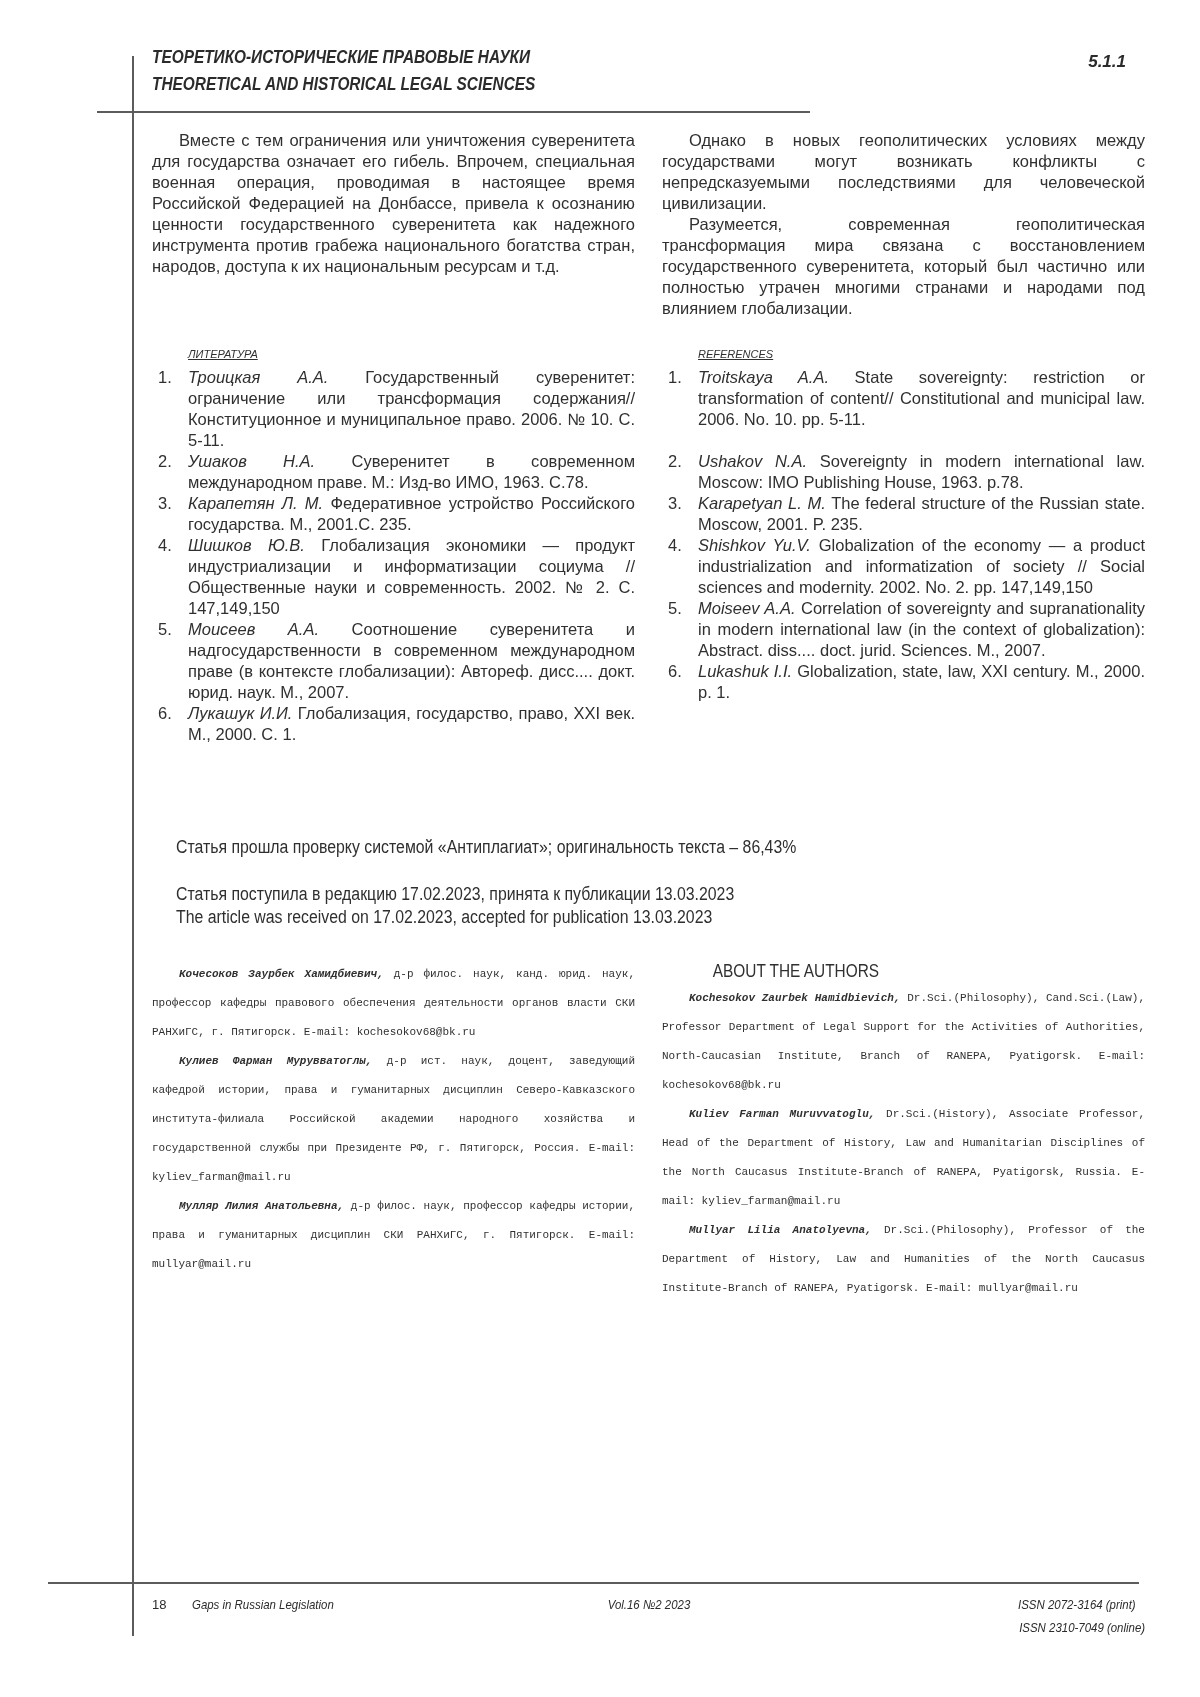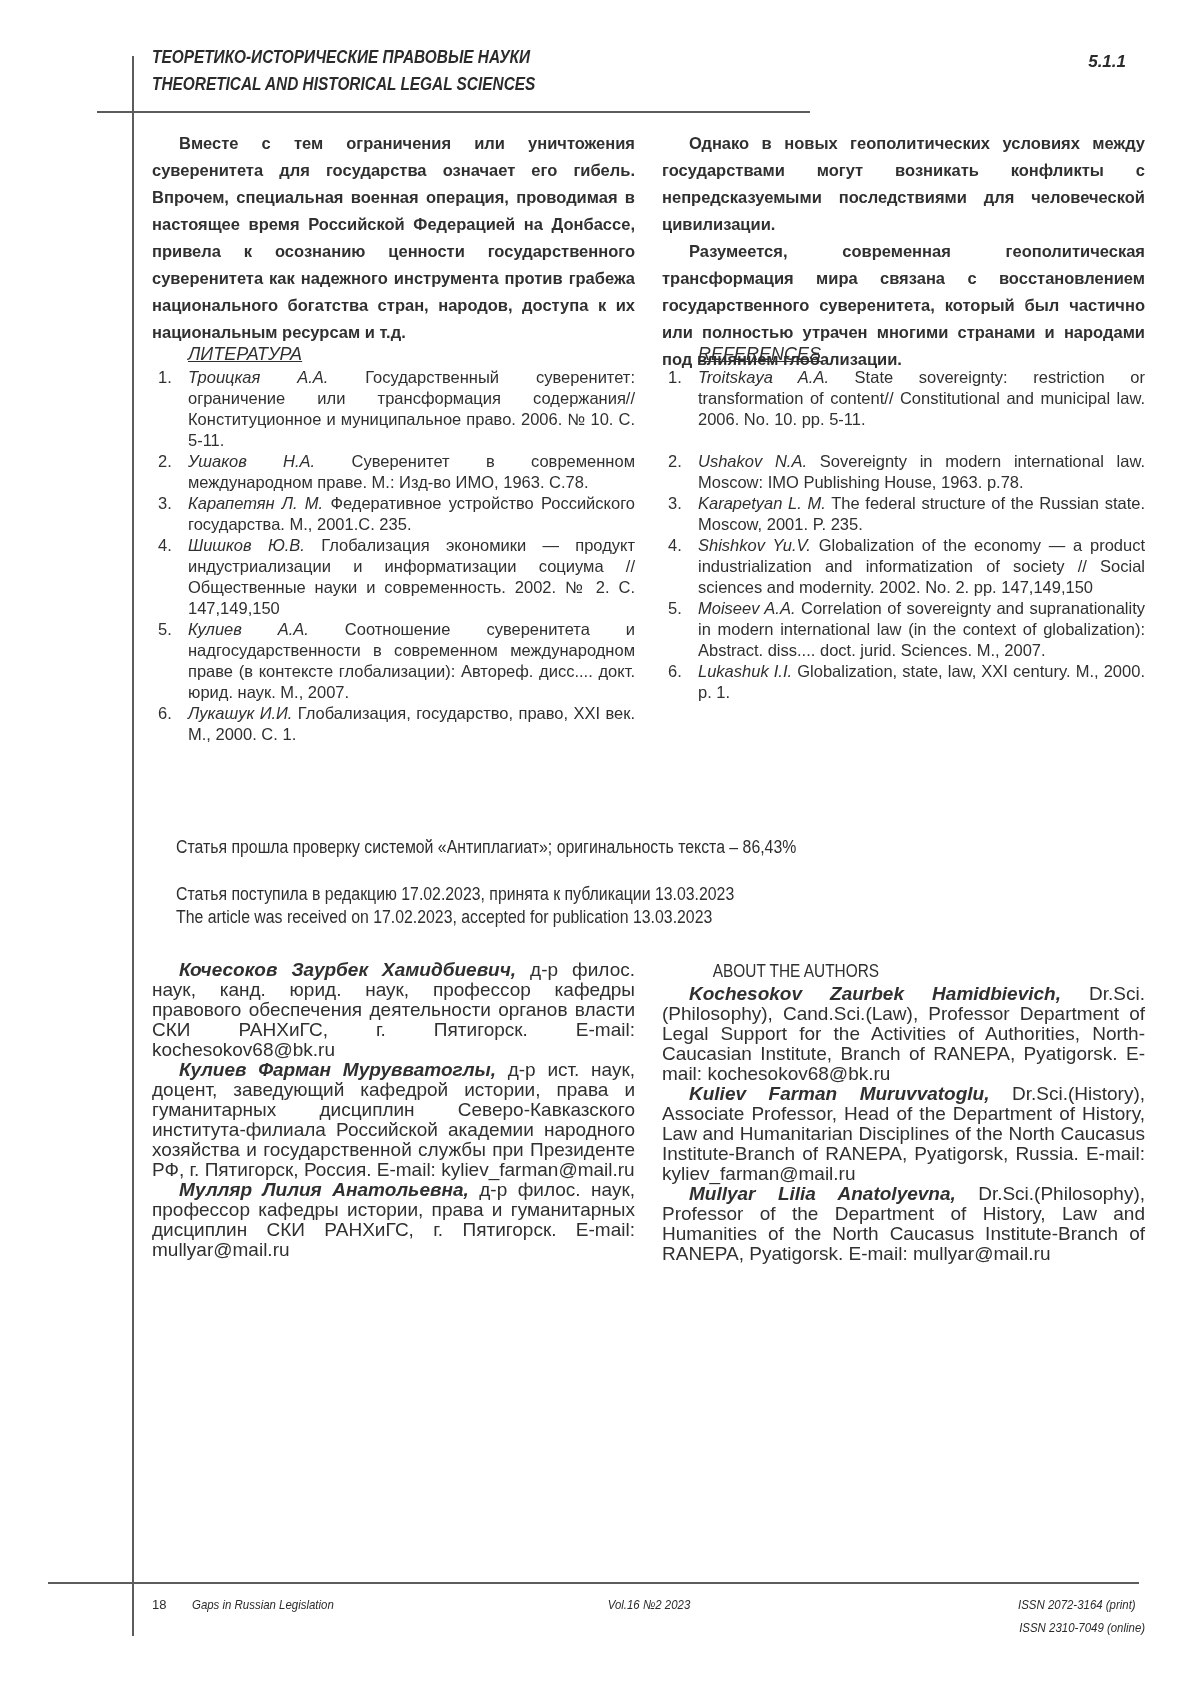--- a/index.html
+++ b/index.html
@@ -16,37 +16,37 @@
   .narrow   { display:inline-block; transform:scaleX(0.88); transform-origin:0 50%; white-space:nowrap; }
   .narrow-c { display:inline-block; transform:scaleX(0.88); transform-origin:50% 50%; white-space:nowrap; }
   .narrow-r { display:inline-block; transform:scaleX(0.88); transform-origin:100% 50%; white-space:nowrap; }
 
   .header-block { position:absolute; left:104px; top:44px; font-weight:bold; font-style:italic; font-size:17.5px; line-height:27px; color:#2b2b2b; }
   .section-code { position:absolute; top:52px; right:122px; font-weight:bold; font-style:italic; font-size:17px; color:#2b2b2b; }
 
   .cols { position:absolute; left:104px; top:130px; width:993px; display:flex; gap:27px; }
   .col  { width:483px; position:relative; height:645px; }
 
-  .body-par { font-size:16.5px; line-height:27px; text-align:justify; text-indent:27px; margin:0;font-weight:bold; }
+  .body-par { font-size:16.5px; line-height:21px; text-align:justify; text-indent:27px; margin:0; }
 
   .list-block { position:absolute; top:213px; left:0; right:0; }
-  .list-heading { font-style:italic; text-decoration:underline; font-size:18px; line-height:23px; margin:0 0 1px 36px; }
+  .list-heading { font-style:italic; text-decoration:underline; font-size:11px; line-height:23px; margin:0 0 1px 36px; }
   .ref-list { margin:0; padding:0; list-style:none; }
   .ref-item { position:relative; padding-left:36px; font-size:16.5px; line-height:21px; text-align:justify; }
   .ref-item .num { position:absolute; left:6px; font-style:normal; }
   .ref-author { font-style:italic; }
   .gap-above { margin-top:21px; }
 
   .meta-block { position:absolute; left:128px; top:836px; font-size:18px; line-height:23px; color:#2f2f2f; }
   .meta-gap { height:24px; }
 
   .authors { position:absolute; left:104px; top:960px; width:993px; display:flex; gap:27px; }
   .auth-col { width:483px; }
   .auth-heading { font-size:17.5px; line-height:23px; margin:0 0 1px 0; text-indent:27px; font-style:normal; }
-  .auth-par { font-size:19px; line-height:20px; text-align:justify; text-indent:27px; margin:0; }
+  .auth-par { font-size:11px; line-height:29px; text-align:justify; text-indent:27px; margin:0;font-family:Liberation Mono, monospace; }
   .auth-name { font-weight:bold; font-style:italic; }
 
   .footer { position:absolute; left:104px; top:1593px; width:993px; height:60px; font-size:13px; line-height:23px; font-style:italic; color:#2b2b2b; }
   .footer .pageno { font-style:normal; }
   .footer .journal { margin-left:26px; }
   .footer .volume { position:absolute; left:50%; top:0; transform:translateX(-50%); }
   .footer .issn { position:absolute; right:0; top:0; text-align:left; }
 </style>
 </head>
 <body>
@@ -68,21 +68,21 @@
     <div class="col">
       <p class="body-par">Вместе с тем ограничения или уничтожения суверенитета для государства означает его гибель. Впрочем, специальная военная операция, проводимая в настоящее время Российской Федерацией на Донбассе, привела к осознанию ценности государственного суверенитета как надежного инструмента против грабежа национального богатства стран, народов, доступа к их национальным ресурсам и т.д.</p>
 
       <div class="list-block">
         <p class="list-heading">ЛИТЕРАТУРА</p>
         <ol class="ref-list">
           <li class="ref-item"><span class="num">1.</span><span class="ref-author">Троицкая А.А.</span> <span>Государственный суверенитет: ограничение или трансформация содержания// Конституционное и муниципальное право. 2006. № 10. С. 5-11.</span></li>
           <li class="ref-item"><span class="num">2.</span><span class="ref-author">Ушаков Н.А.</span> <span>Суверенитет в современном международном праве. М.: Изд-во ИМО, 1963. С.78.</span></li>
           <li class="ref-item"><span class="num">3.</span><span class="ref-author">Карапетян Л. М.</span> <span>Федеративное устройство Российского государства. М., 2001.С. 235.</span></li>
           <li class="ref-item"><span class="num">4.</span><span class="ref-author">Шишков Ю.В.</span> <span>Глобализация экономики — продукт индустриализации и информатизации социума // Общественные науки и современность. 2002. № 2. С. 147,149,150</span></li>
-          <li class="ref-item"><span class="num">5.</span><span class="ref-author">Кулиев А.А.</span> <span>Соотношение суверенитета и надгосударственности в современном международном праве (в контексте глобализации): Автореф. дисс.... докт. юрид. наук. М., 2007.</span></li>
+          <li class="ref-item"><span class="num">5.</span><span class="ref-author">Моисеев А.А.</span> <span>Соотношение суверенитета и надгосударственности в современном международном праве (в контексте глобализации): Автореф. дисс.... докт. юрид. наук. М., 2007.</span></li>
           <li class="ref-item"><span class="num">6.</span><span class="ref-author">Лукашук И.И.</span> <span>Глобализация, государство, право, XXI век. М., 2000. С. 1.</span></li>
         </ol>
       </div>
     </div>
 
     <div class="col">
       <p class="body-par">Однако в новых геополитических условиях между государствами могут возникать конфликты с непредсказуемыми последствиями для человеческой цивилизации.</p>
       <p class="body-par">Разумеется, современная геополитическая трансформация мира связана с восстановлением государственного суверенитета, который был частично или полностью утрачен многими странами и народами под влиянием глобализации.</p>
 
       <div class="list-block">

